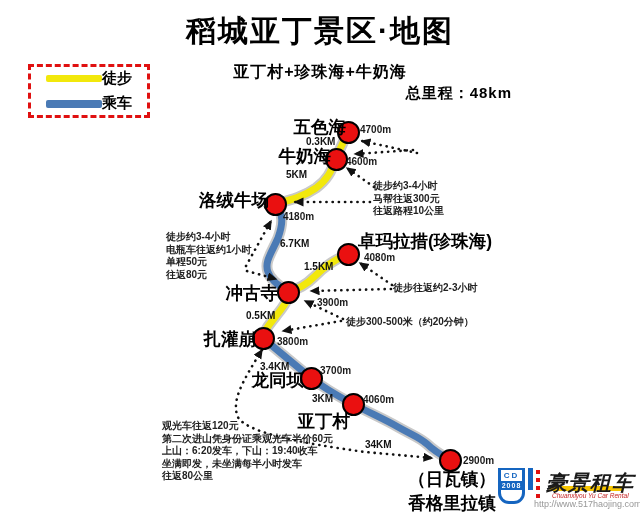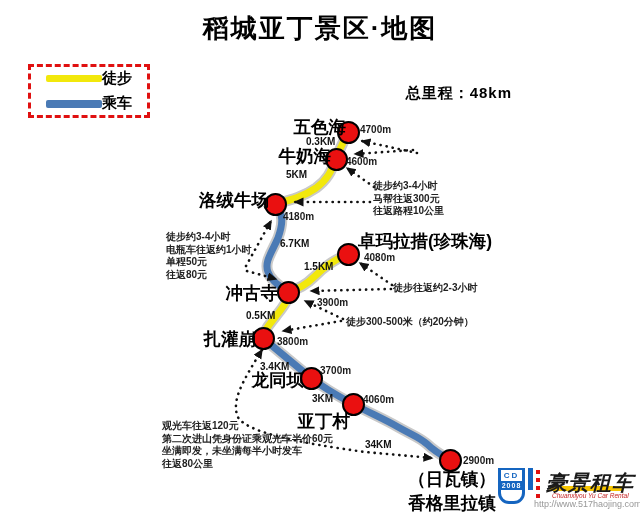--- a/index.html
+++ b/index.html
@@ -2,21 +2,21 @@
 <html><head>
 <meta charset="utf-8">
 <style>
   html,body{margin:0;padding:0;background:#ffffff;}
   #stage{
     position:relative;width:640px;height:524px;background:#ffffff;overflow:hidden;
     font-family:"Liberation Sans","DejaVu Sans",sans-serif;color:#000;
   }
   .abs{position:absolute;}
   
-  #title{left:0;top:11px;width:640px;text-align:center;font-size:26px;font-weight:900;letter-spacing:2px;}
+  #title{left:0;top:11px;width:640px;text-align:center;font-size:30px;font-weight:900;letter-spacing:2px;}
   #subtitle{left:0;top:62px;width:640px;text-align:center;font-size:16px;font-weight:bold;letter-spacing:1px;}
   #total{left:0;top:84px;width:512px;text-align:right;font-size:15px;font-weight:bold;letter-spacing:1px;}
   
   #legend{left:28px;top:64px;width:122px;height:54px;border:3px dashed #e01010;background:#fff;
           display:flex;flex-direction:column;justify-content:center;gap:6px;padding:2px 0;box-sizing:border-box;}
   .legend-row{display:flex;align-items:center;margin-left:15px;}
   .legend-bar{width:56px;height:7px;border-radius:2px;}
   .legend-label{font-size:15px;font-weight:bold;margin-left:0;}
   
   .node-name{position:absolute;font-size:17.5px;font-weight:bold;white-space:nowrap;}
@@ -40,20 +40,21 @@
   #brand-swoosh{position:absolute;left:54px;top:20px;width:74px;height:5px;background:#f7c600;transform:skewX(-25deg);}
   #tagline{position:absolute;left:56px;top:26px;font-size:6.5px;font-style:italic;color:#c42222;white-space:nowrap;}
   #url{position:absolute;left:38px;top:33px;font-size:9px;color:#979797;white-space:nowrap;}
 </style>
 </head>
 <body>
 
 <div id="stage">
 
   <div id="title" class="abs">稻城亚丁景区·地图</div>
+  <div id="subtitle" class="abs">亚丁村+珍珠海+牛奶海</div>
   <div id="total" class="abs">总里程：48km</div>
 
   <div id="legend" class="abs">
     <div class="legend-row">
       <span class="legend-bar" id="legend-bar-walk" style="background: rgb(242, 232, 12);"></span>
       <span class="legend-label">徒步</span>
     </div>
     <div class="legend-row">
       <span class="legend-bar" id="legend-bar-ride" style="background: rgb(74, 122, 181); height: 8px;"></span>
       <span class="legend-label">乘车</span>
@@ -155,20 +156,21 @@
       </div>
       <div class="note" style="left: 393px; top: 282px;">
         <div>徒步往返约2-3小时</div>
       </div>
       <div class="note" style="left: 346px; top: 316px;">
         <div>徒步300-500米（约20分钟）</div>
       </div>
       <div class="note" style="left: 162px; top: 420px;">
         <div>观光车往返120元</div>
         <div>第二次进山凭身份证乘观光车半价60元</div>
+        <div>上山：6:20发车，下山：19:40收车</div>
         <div>坐满即发，未坐满每半小时发车</div>
         <div>往返80公里</div>
       </div>
     </div>
 
   <div id="logo" class="abs">
     <div id="badge">
       <div id="badge-cd">CD</div>
       <div id="badge-year">2008</div>
     </div>

